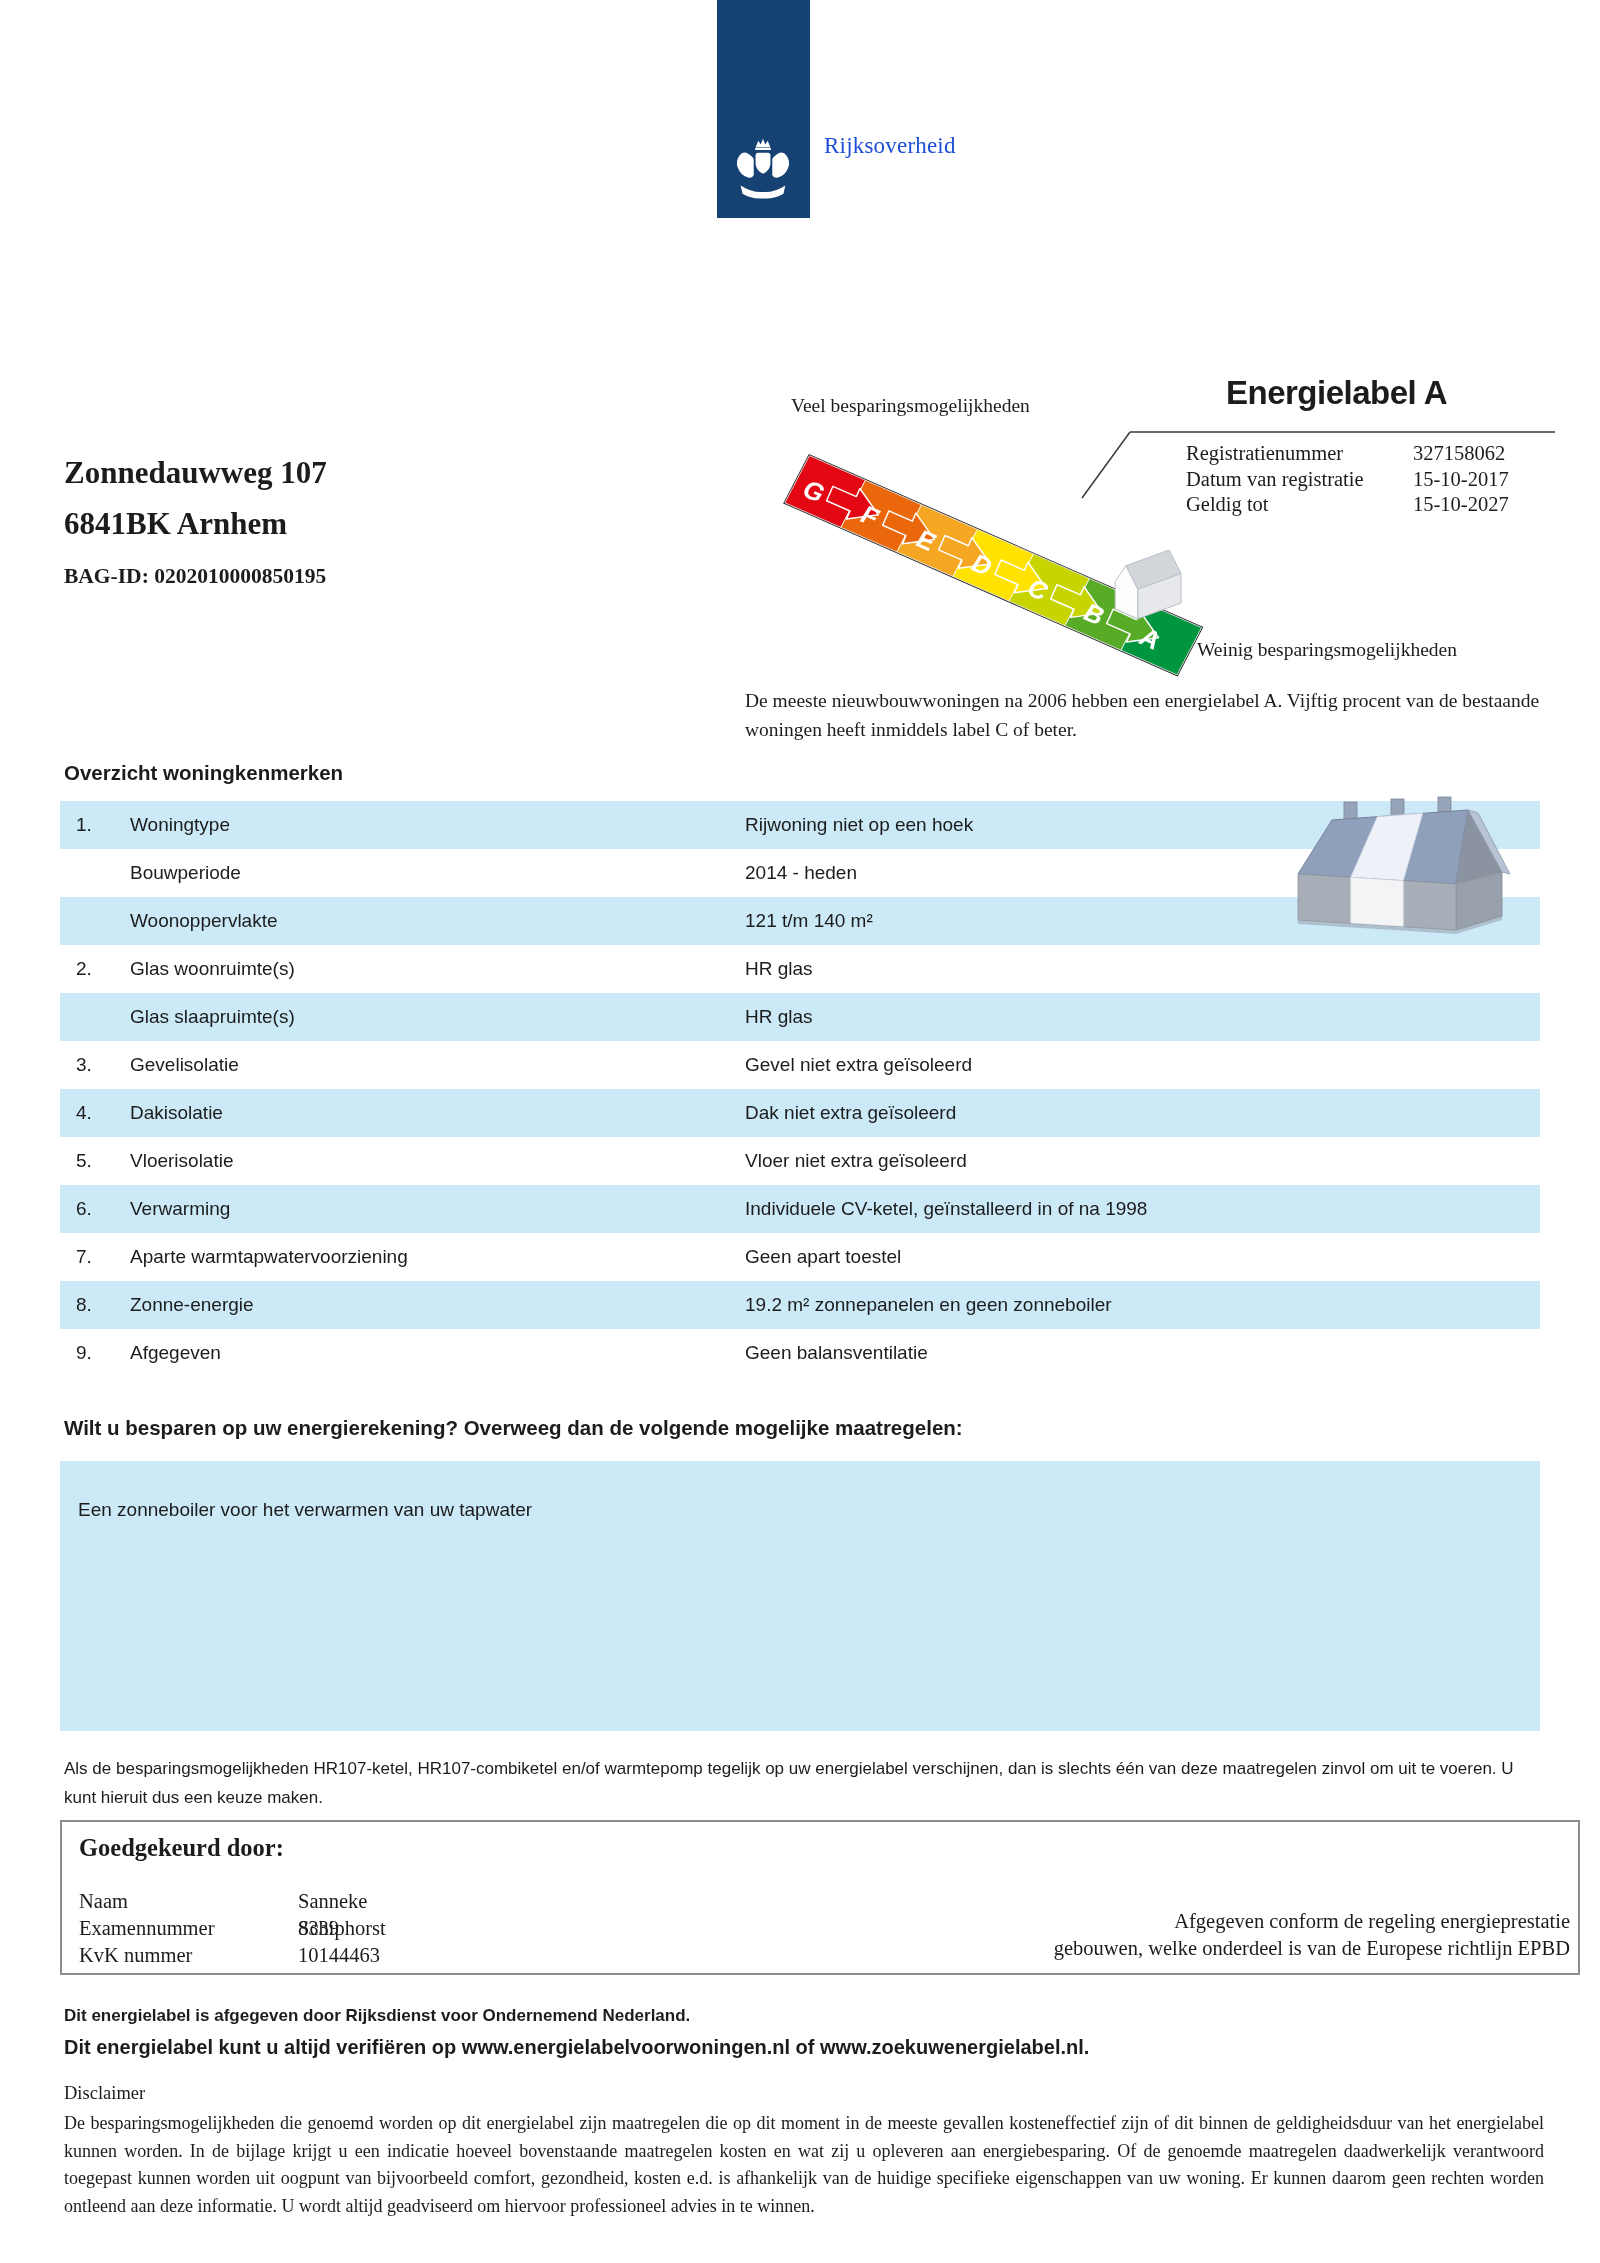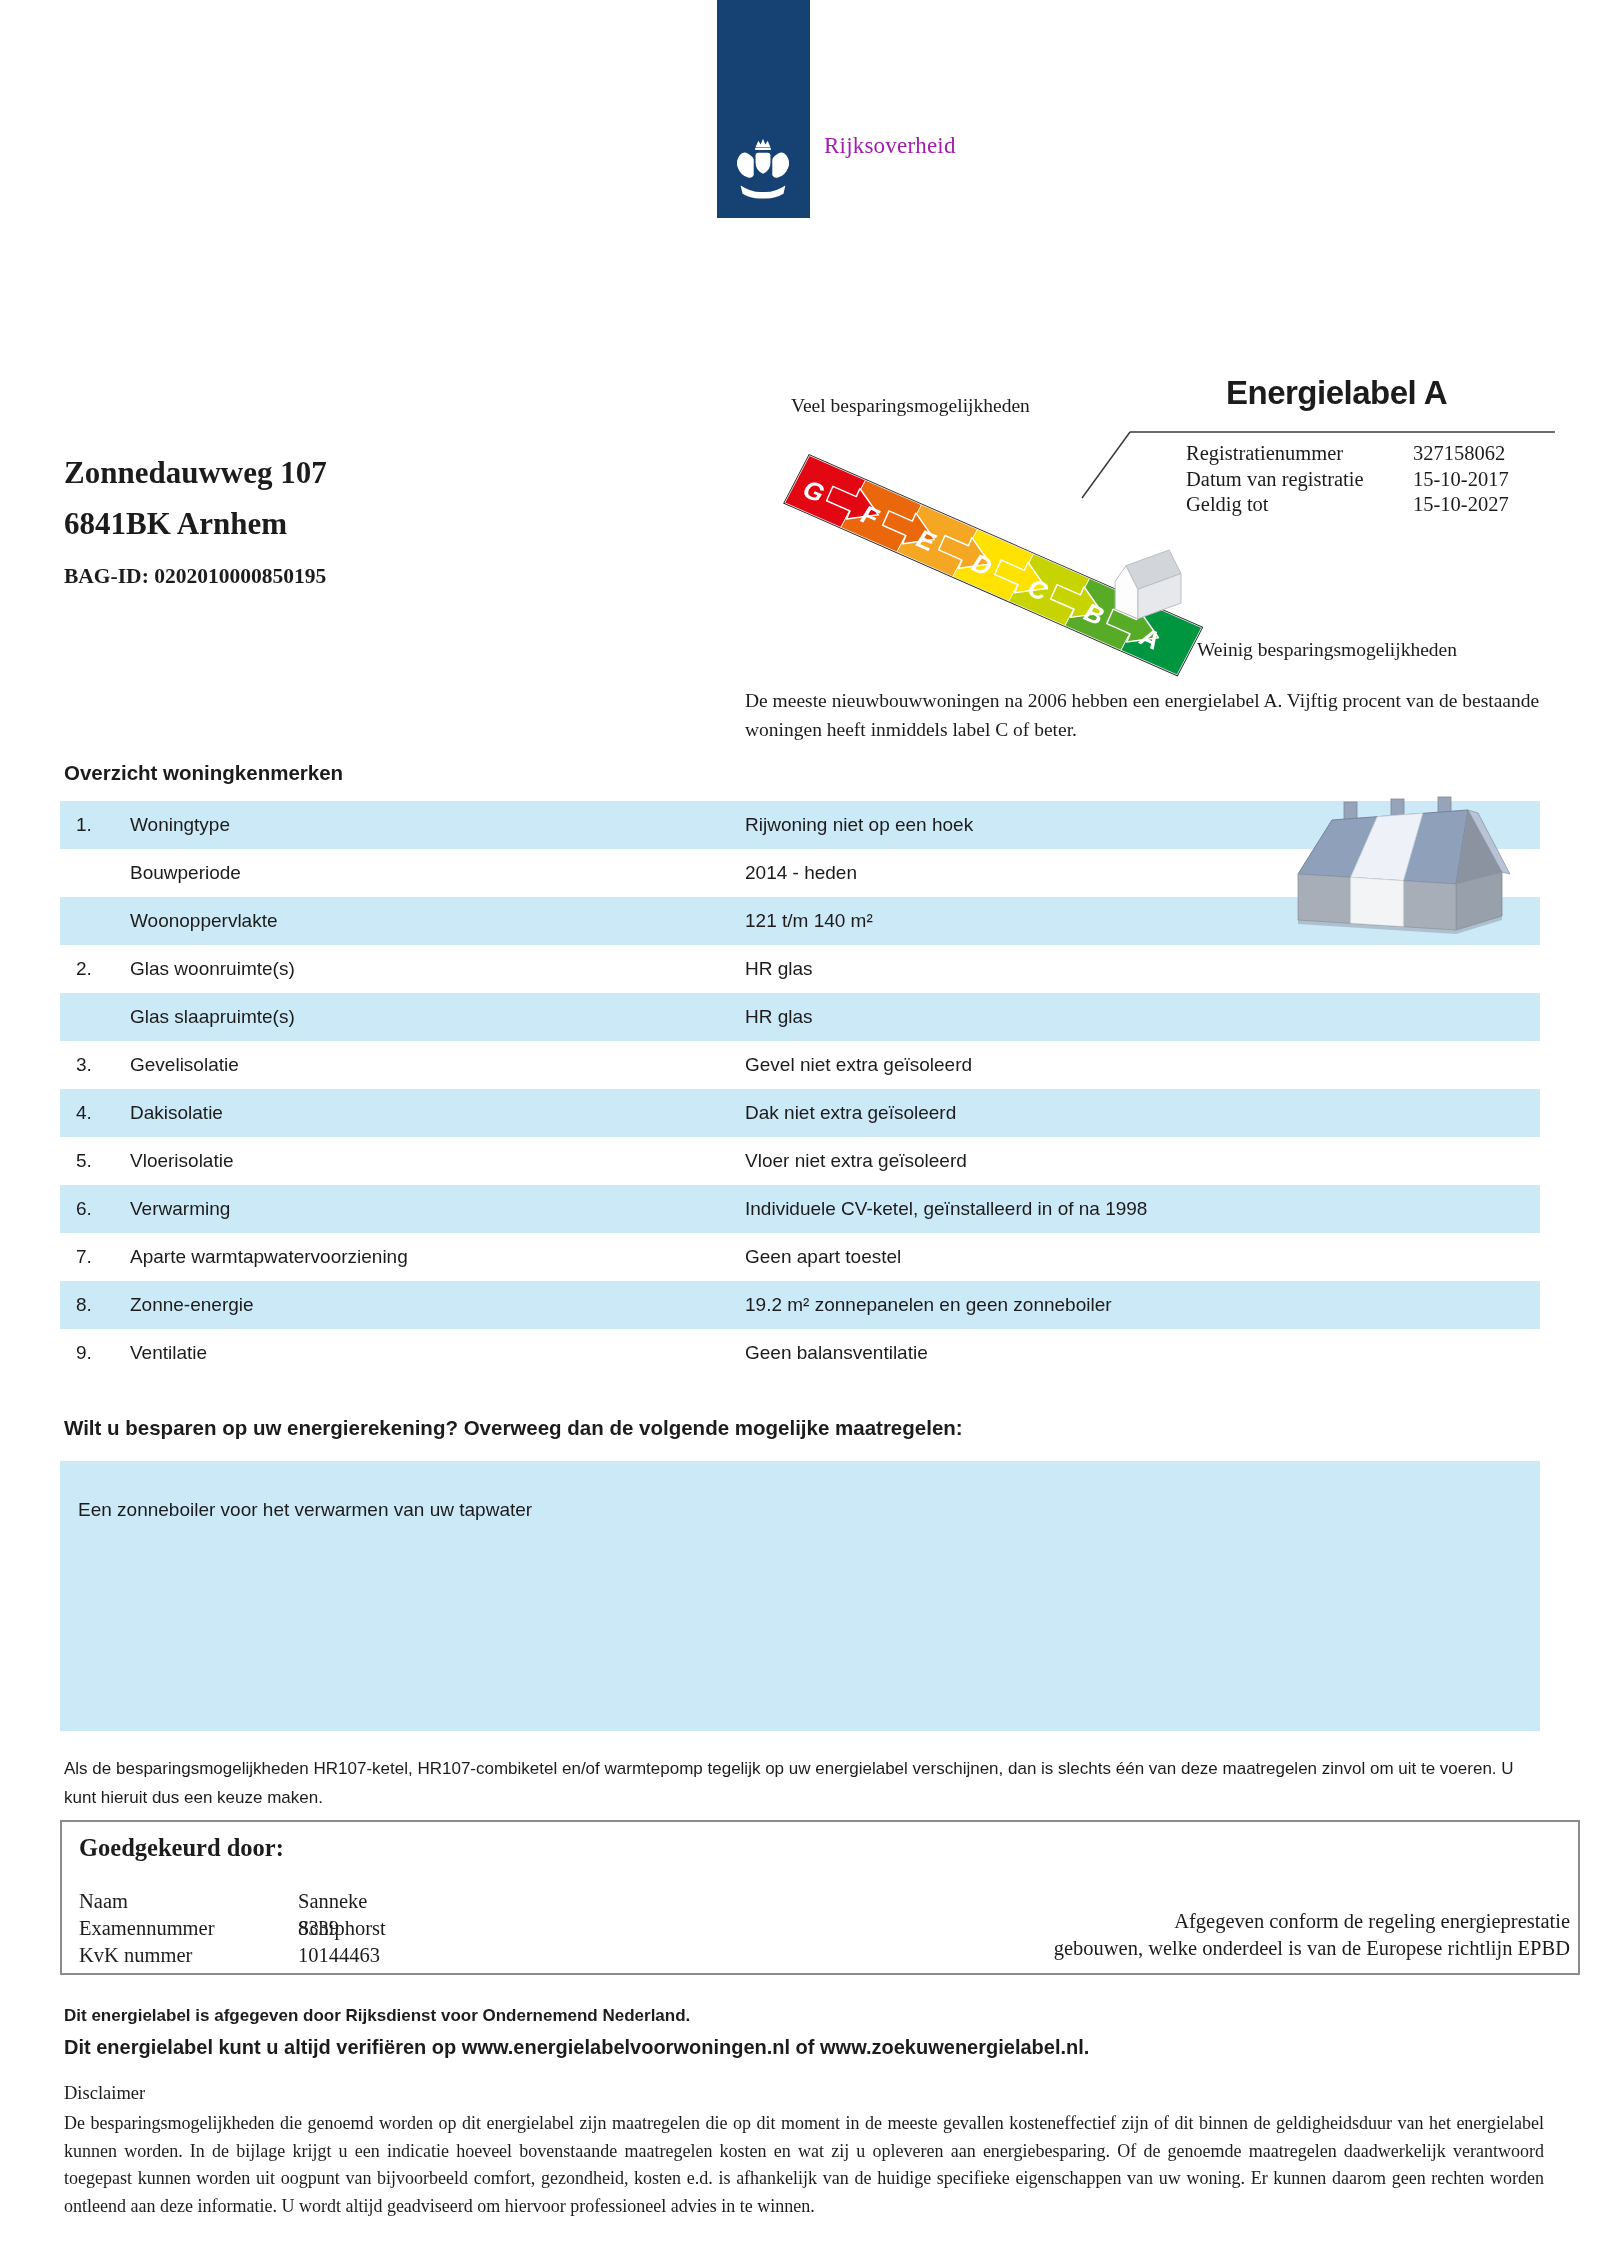--- a/index.html
+++ b/index.html
@@ -5,21 +5,21 @@
   html,body{margin:0;padding:0;background:#ffffff;}
   .page{position:relative;width:1600px;height:2263px;background:#ffffff;overflow:hidden;
         font-family:"Liberation Sans","DejaVu Sans",sans-serif;color:#1c1c1c;}
   .abs{position:absolute;}
   .serif{font-family:"Liberation Serif","DejaVu Serif",serif;}
   .sans{font-family:"Liberation Sans","DejaVu Sans",sans-serif;}
 
   
   .banner{left:717px;top:0;width:93px;height:218px;background:#154273;}
   .crest{left:18px;bottom:14px;}
-  .brand{left:824px;top:133px;font-size:23px;color:#a21caf;letter-spacing:0.2px;}
+  .brand{left:824px;top:133px;font-size:23px;color:#1d4ed8;letter-spacing:0.2px;}
 
   
   .doc-title{left:63px;top:372px;font-size:39px;font-weight:bold;letter-spacing:-0.8px;color:#161616;}
   .addr1{left:64px;top:455px;font-size:31px;font-weight:bold;}
   .addr2{left:64px;top:506px;font-size:31px;font-weight:bold;}
   .bagid{left:64px;top:564px;font-size:21.5px;font-weight:bold;}
 
   
   .veel{left:791px;top:395px;font-size:19.5px;}
   .weinig{left:1197px;top:639px;font-size:19.5px;}
@@ -198,21 +198,21 @@
       <span class="flabel">Aparte warmtapwatervoorziening</span>
       <span class="fvalue">Geen apart toestel</span>
     </div>
     <div class="frow blue">
       <span class="fnum">8.</span>
       <span class="flabel">Zonne-energie</span>
       <span class="fvalue">19.2 m² zonnepanelen en geen zonneboiler</span>
     </div>
     <div class="frow">
       <span class="fnum">9.</span>
-      <span class="flabel">Ventilatie</span>
+      <span class="flabel">Afgegeven</span>
       <span class="fvalue">Geen balansventilatie</span>
     </div>
   </div>
 
   <svg class="abs rowhouse" viewBox="0 0 226 140" width="226" height="140">
 
     <g stroke="#7d879a" stroke-width="0.8">
       <rect x="56" y="6" width="13" height="22" fill="#97a3b8"></rect>
       <rect x="103" y="3" width="13" height="22" fill="#97a3b8"></rect>
       <rect x="150" y="1" width="13" height="22" fill="#97a3b8"></rect>

